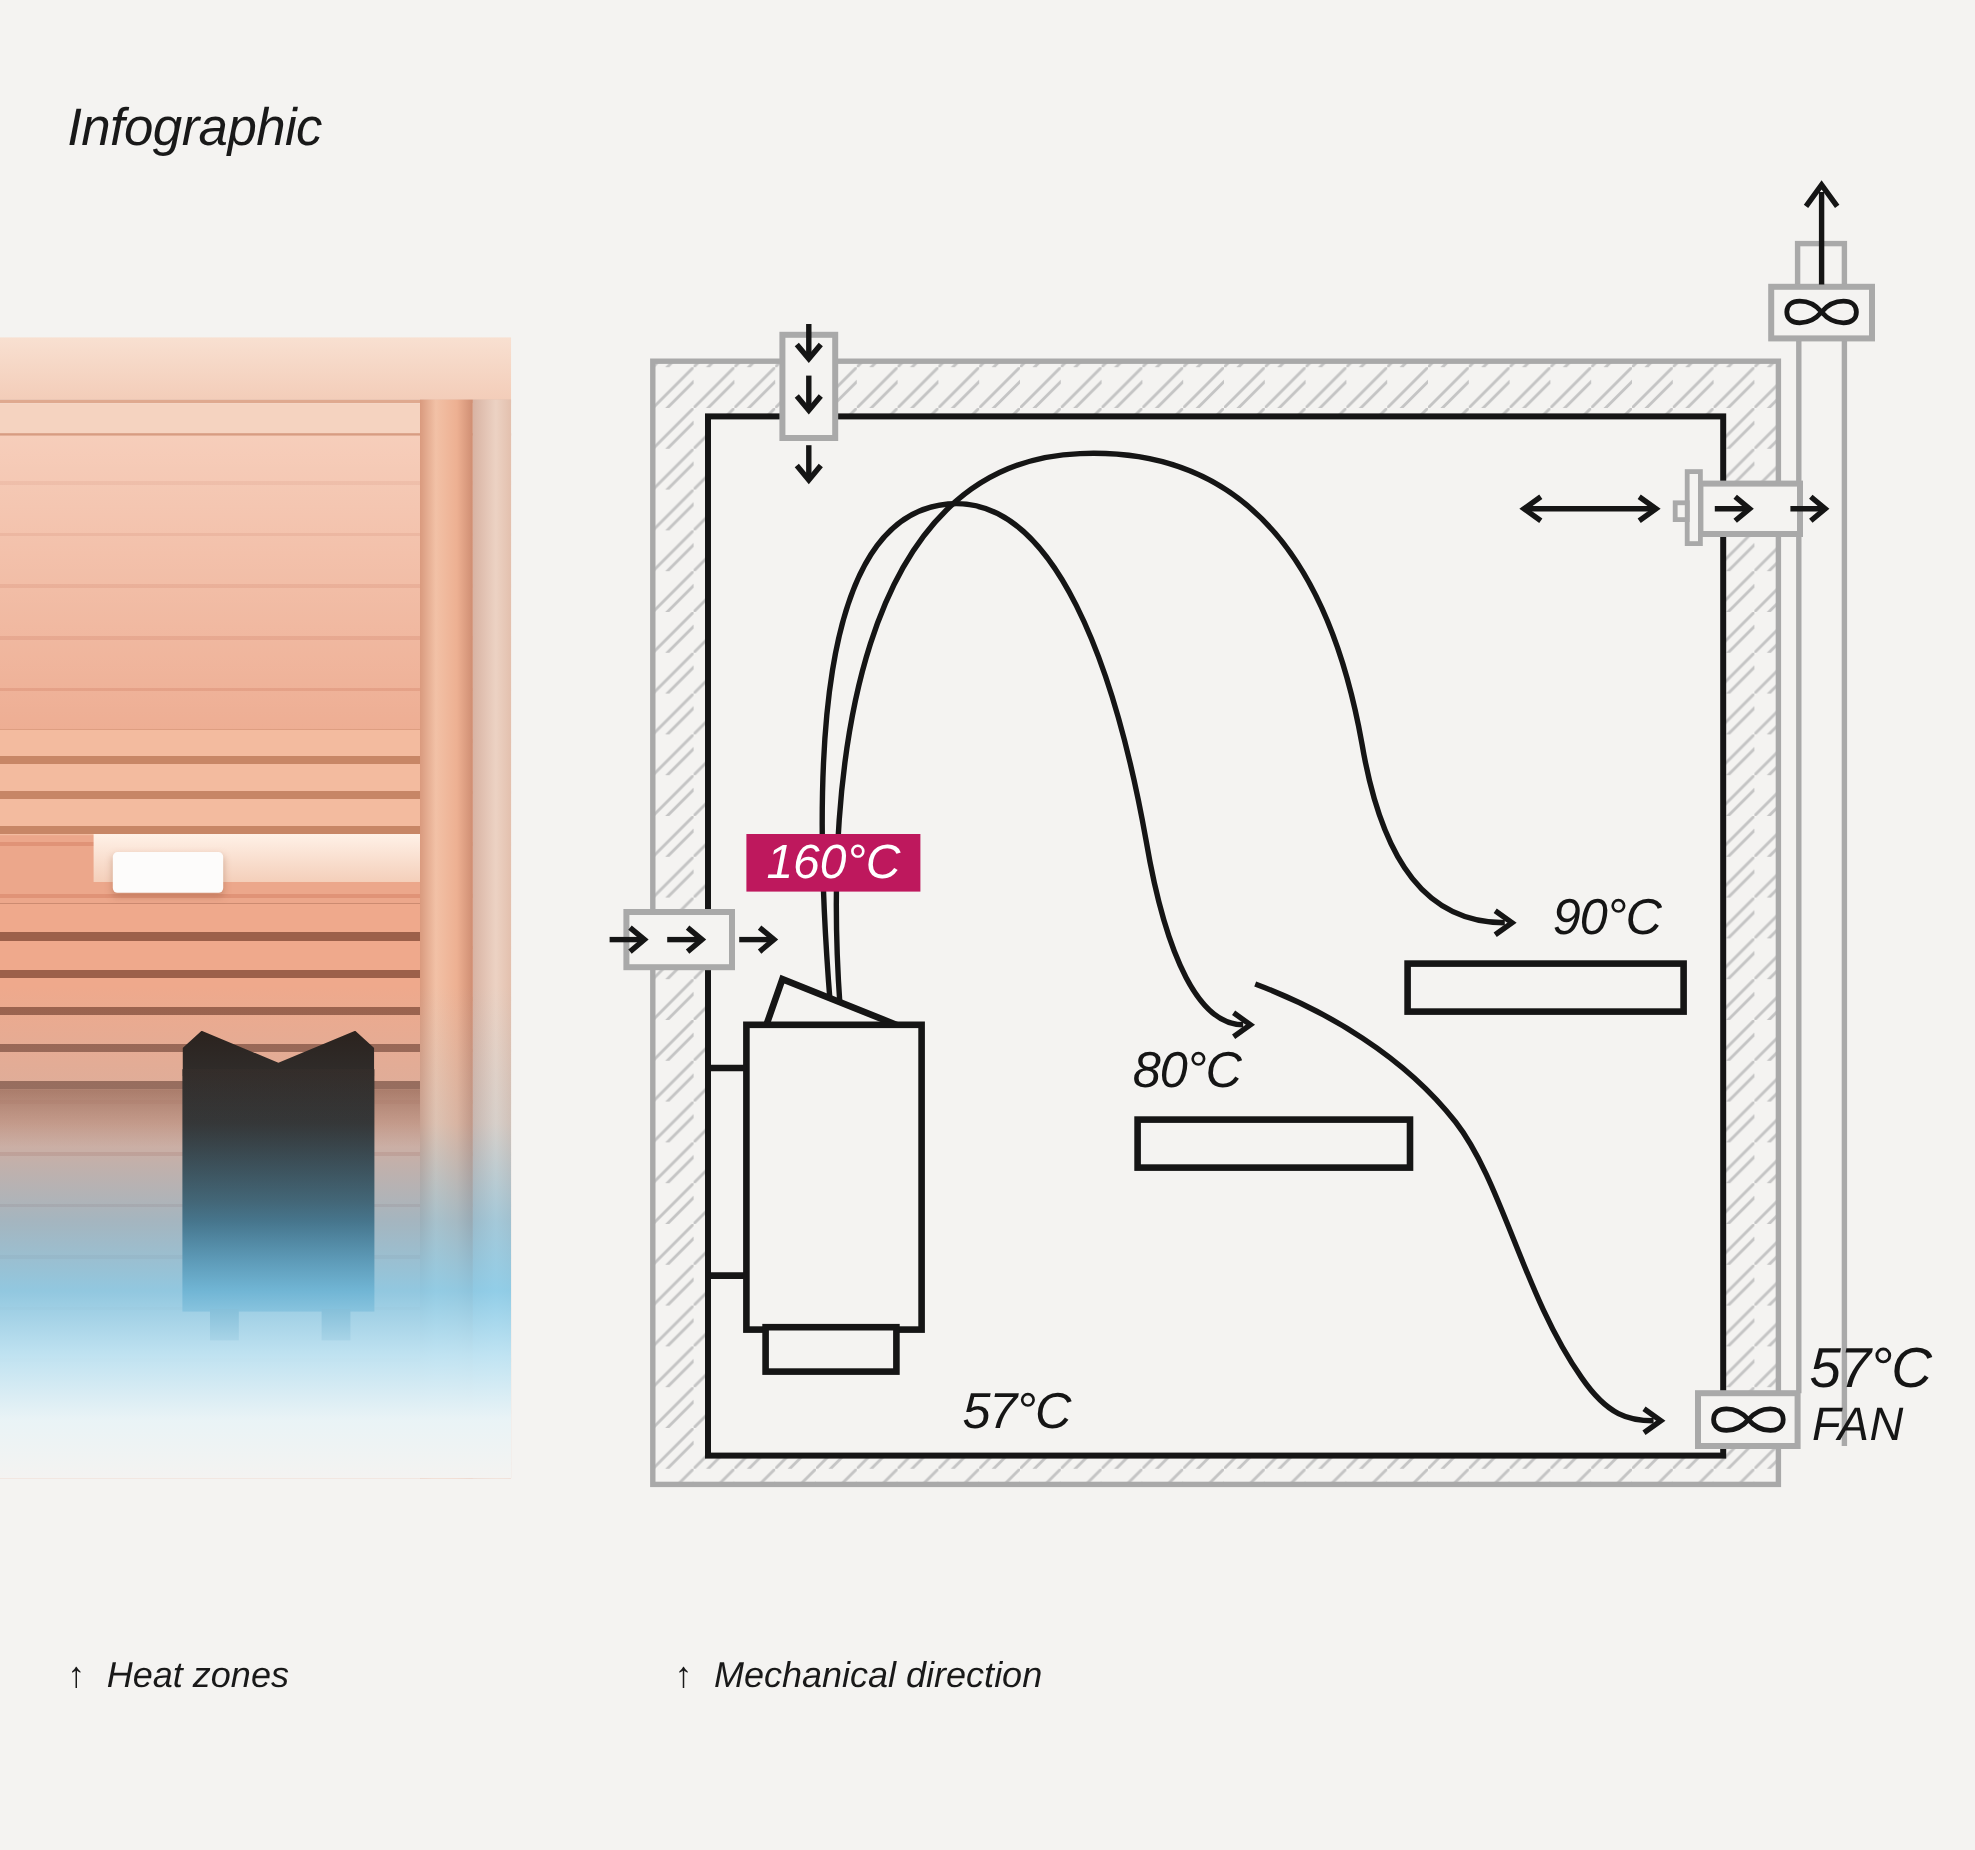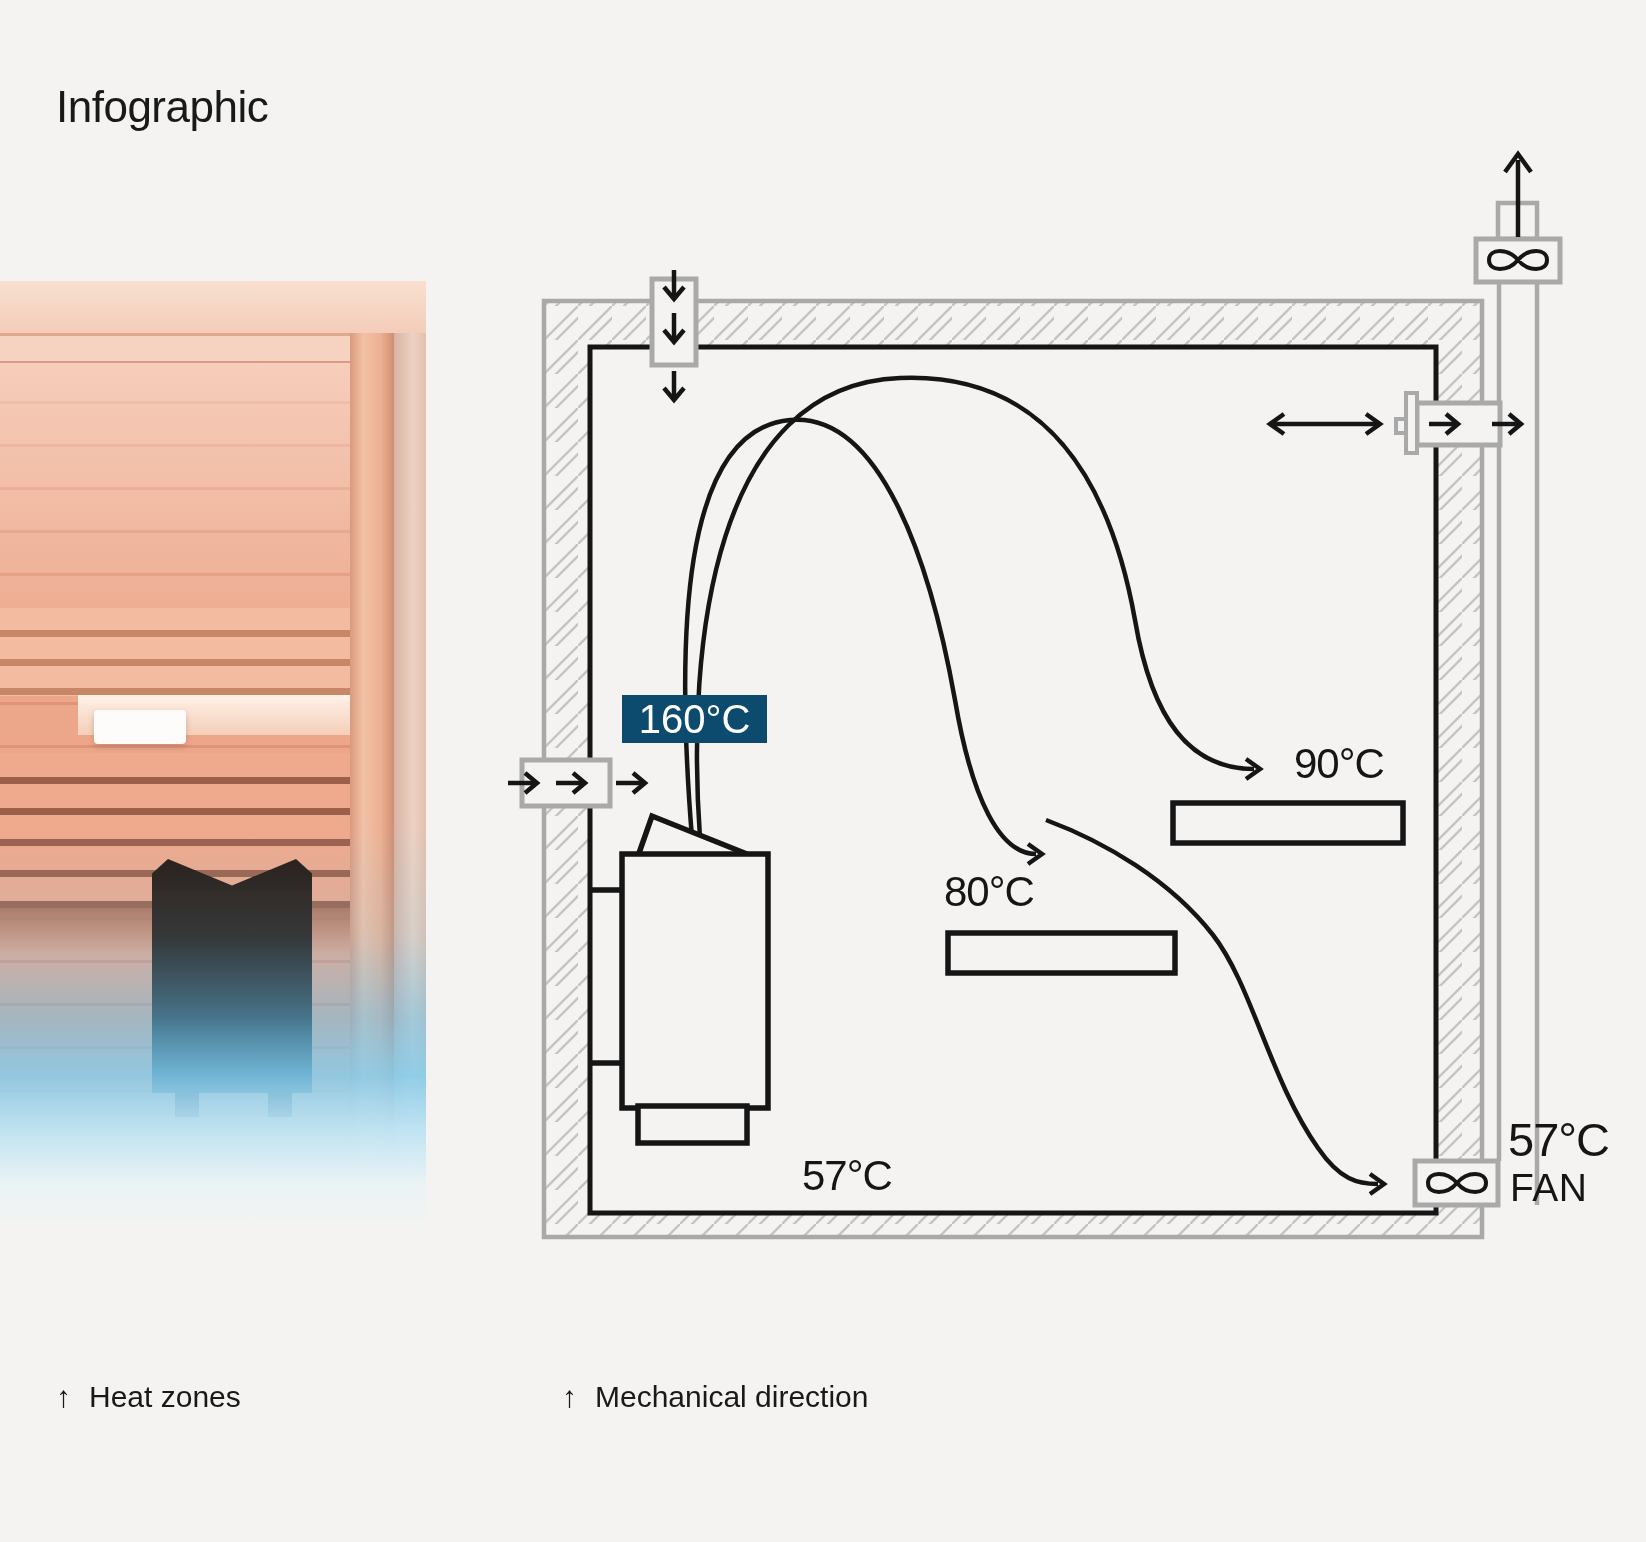--- a/index.html
+++ b/index.html
@@ -1,21 +1,21 @@
 <!DOCTYPE html>
 <html><head>
 <meta charset="utf-8">
 <style>
   html,body{margin:0;padding:0;background:#f4f3f1;}
   .canvas{position:relative;width:1646px;height:1542px;background:#f4f3f1;overflow:hidden;
           font-family:"Liberation Sans",sans-serif;color:#191919;}
-  .abs{position:absolute;}
+  .abs{position:absolute;font-style:italic;}
   .title{font-size:44px;letter-spacing:-.5px;white-space:nowrap;}
   .temp{font-size:42px;letter-spacing:-1px;white-space:nowrap;color:#151515;}
-  .badge{width:145px;height:48px;background:#0c4a6e;color:#fff;font-size:40px;
+  .badge{width:145px;height:48px;background:#be185d;color:#fff;font-size:40px;
          display:flex;align-items:center;justify-content:center;letter-spacing:0;}
   .caption{display:flex;align-items:baseline;gap:18px;font-size:30px;white-space:nowrap;}
   .caption .arr{font-size:30px;}
   .exh-temp{font-size:47px;letter-spacing:-1px;color:#151515;}
   .fan-lab{font-size:39px;letter-spacing:.5px;color:#151515;}
   svg.diagram{position:absolute;left:0;top:0;}
   
   .photo{left:0;top:281px;width:426px;height:951px;overflow:hidden;}
   .ph{position:absolute;}
   .wall{left:0;top:80px;width:426px;height:871px;

